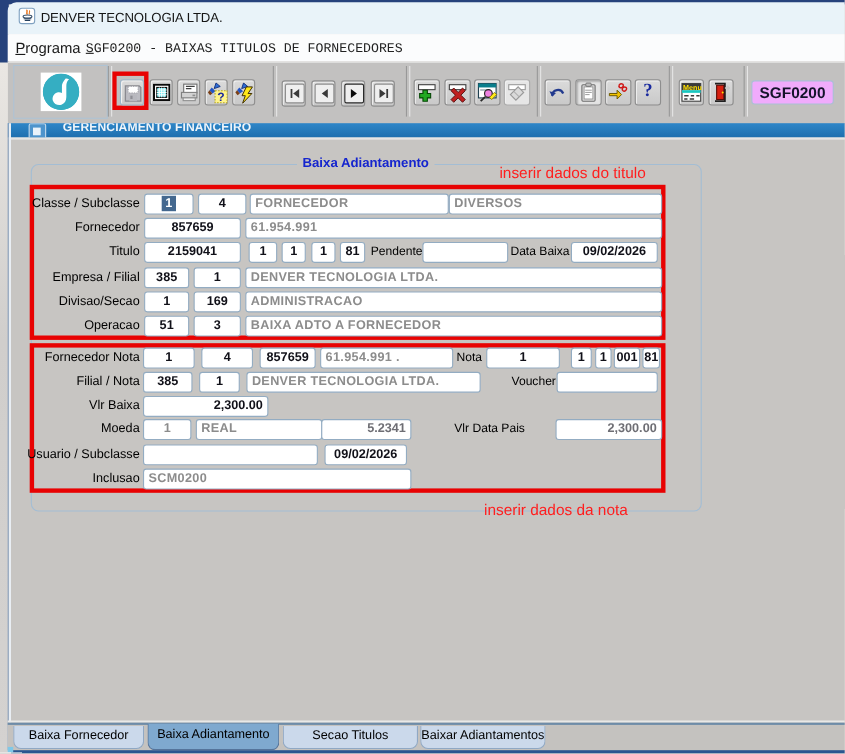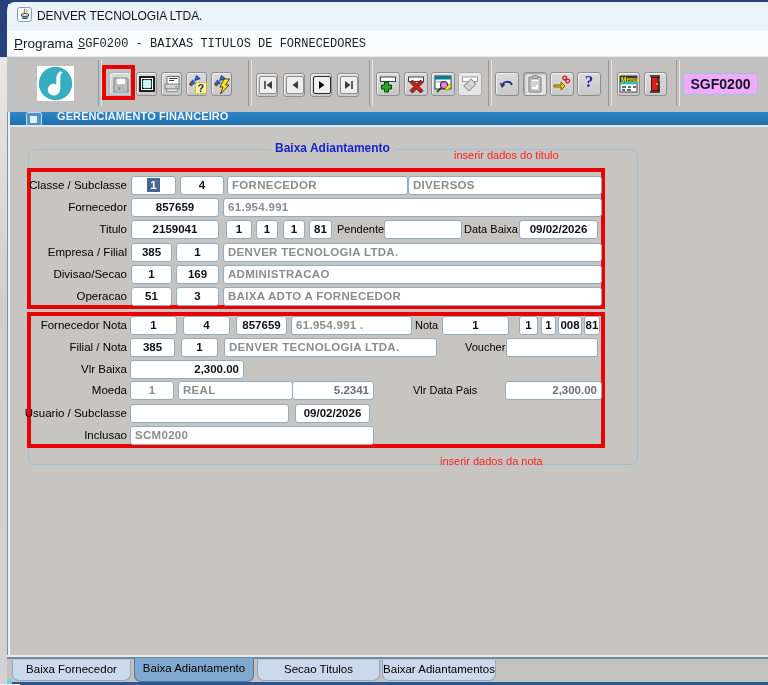--- a/index.html
+++ b/index.html
@@ -13,21 +13,21 @@
 .g{color:#8C8C8C;padding-left:4px;letter-spacing:.3px;}
 .lb{position:absolute;height:19px;line-height:19px;font-size:11px;color:#000;white-space:nowrap;}
 .lbr{font-size:11.5px;}
 .lbr{left:20px;width:107px;text-align:right;}
 .btn{position:absolute;background:linear-gradient(#DBDBDB,#C9C9C9);
   border:1px solid #8E8E8E;border-radius:3px;
   box-shadow:inset 1px 1px 0 #F0F0F0;}
 .sep{position:absolute;top:60px;height:46px;width:2px;
   border-left:1px solid #989898;border-right:1px solid #E6E6E6;}
 .redbox{position:absolute;border:4px solid #E80202;}
-.redtxt{position:absolute;color:#FF1E1E;font-size:11px;white-space:nowrap;}
+.redtxt{position:absolute;color:#FF1E1E;font-size:14px;white-space:nowrap;}
 .tab{position:absolute;top:660px;height:20px;background:#CBD9EB;
   border:1px solid #8FA8C4;border-top:none;border-radius:0 0 7px 7px;
   font-size:11.5px;text-align:center;line-height:19px;color:#000;}
 svg{position:absolute;}
 </style></head>
 <body>
 
 <div class="abs" style="left:0;top:0;width:768px;height:4px;background:#26427C;"></div>
 <div class="abs" style="left:0;top:0;width:8px;height:57px;background:#26427C;"></div>
 
@@ -260,21 +260,21 @@
 <div class="fld g" style="left:223px;top:287px;width:373px;">BAIXA ADTO A FORNECEDOR</div>
 <div class="lb lbr" style="top:316px;">Fornecedor Nota</div>
 <div class="fld c" style="left:130px;top:316px;width:45px;">1</div>
 <div class="fld c" style="left:183px;top:316px;width:45px;">4</div>
 <div class="fld c" style="left:236px;top:316px;width:49px;">857659</div>
 <div class="fld g" style="left:291px;top:316px;width:115px;">61.954.991 .</div>
 <div class="lb" style="left:415px;top:316px;">Nota</div>
 <div class="fld c" style="left:442px;top:316px;width:65px;">1</div>
 <div class="fld c" style="left:519px;top:316px;width:17px;">1</div>
 <div class="fld c" style="left:541px;top:316px;width:13px;">1</div>
-<div class="fld c" style="left:558px;top:316px;width:22px;">008</div>
+<div class="fld c" style="left:558px;top:316px;width:22px;">001</div>
 <div class="fld c" style="left:584px;top:316px;width:14px;">81</div>
 <div class="lb lbr" style="top:338px;">Filial / Nota</div>
 <div class="fld c" style="left:130px;top:338px;width:43px;">385</div>
 <div class="fld c" style="left:181px;top:338px;width:35px;">1</div>
 <div class="fld g" style="left:224px;top:338px;width:207px;">DENVER TECNOLOGIA LTDA.</div>
 <div class="lb" style="left:465px;top:338px;">Voucher</div>
 <div class="fld c" style="left:506px;top:338px;width:90px;"></div>
 <div class="lb lbr" style="top:360px;">Vlr Baixa</div>
 <div class="fld r" style="left:130px;top:360px;width:108px;">2,300.00</div>
 <div class="lb lbr" style="top:381px;">Moeda</div>

